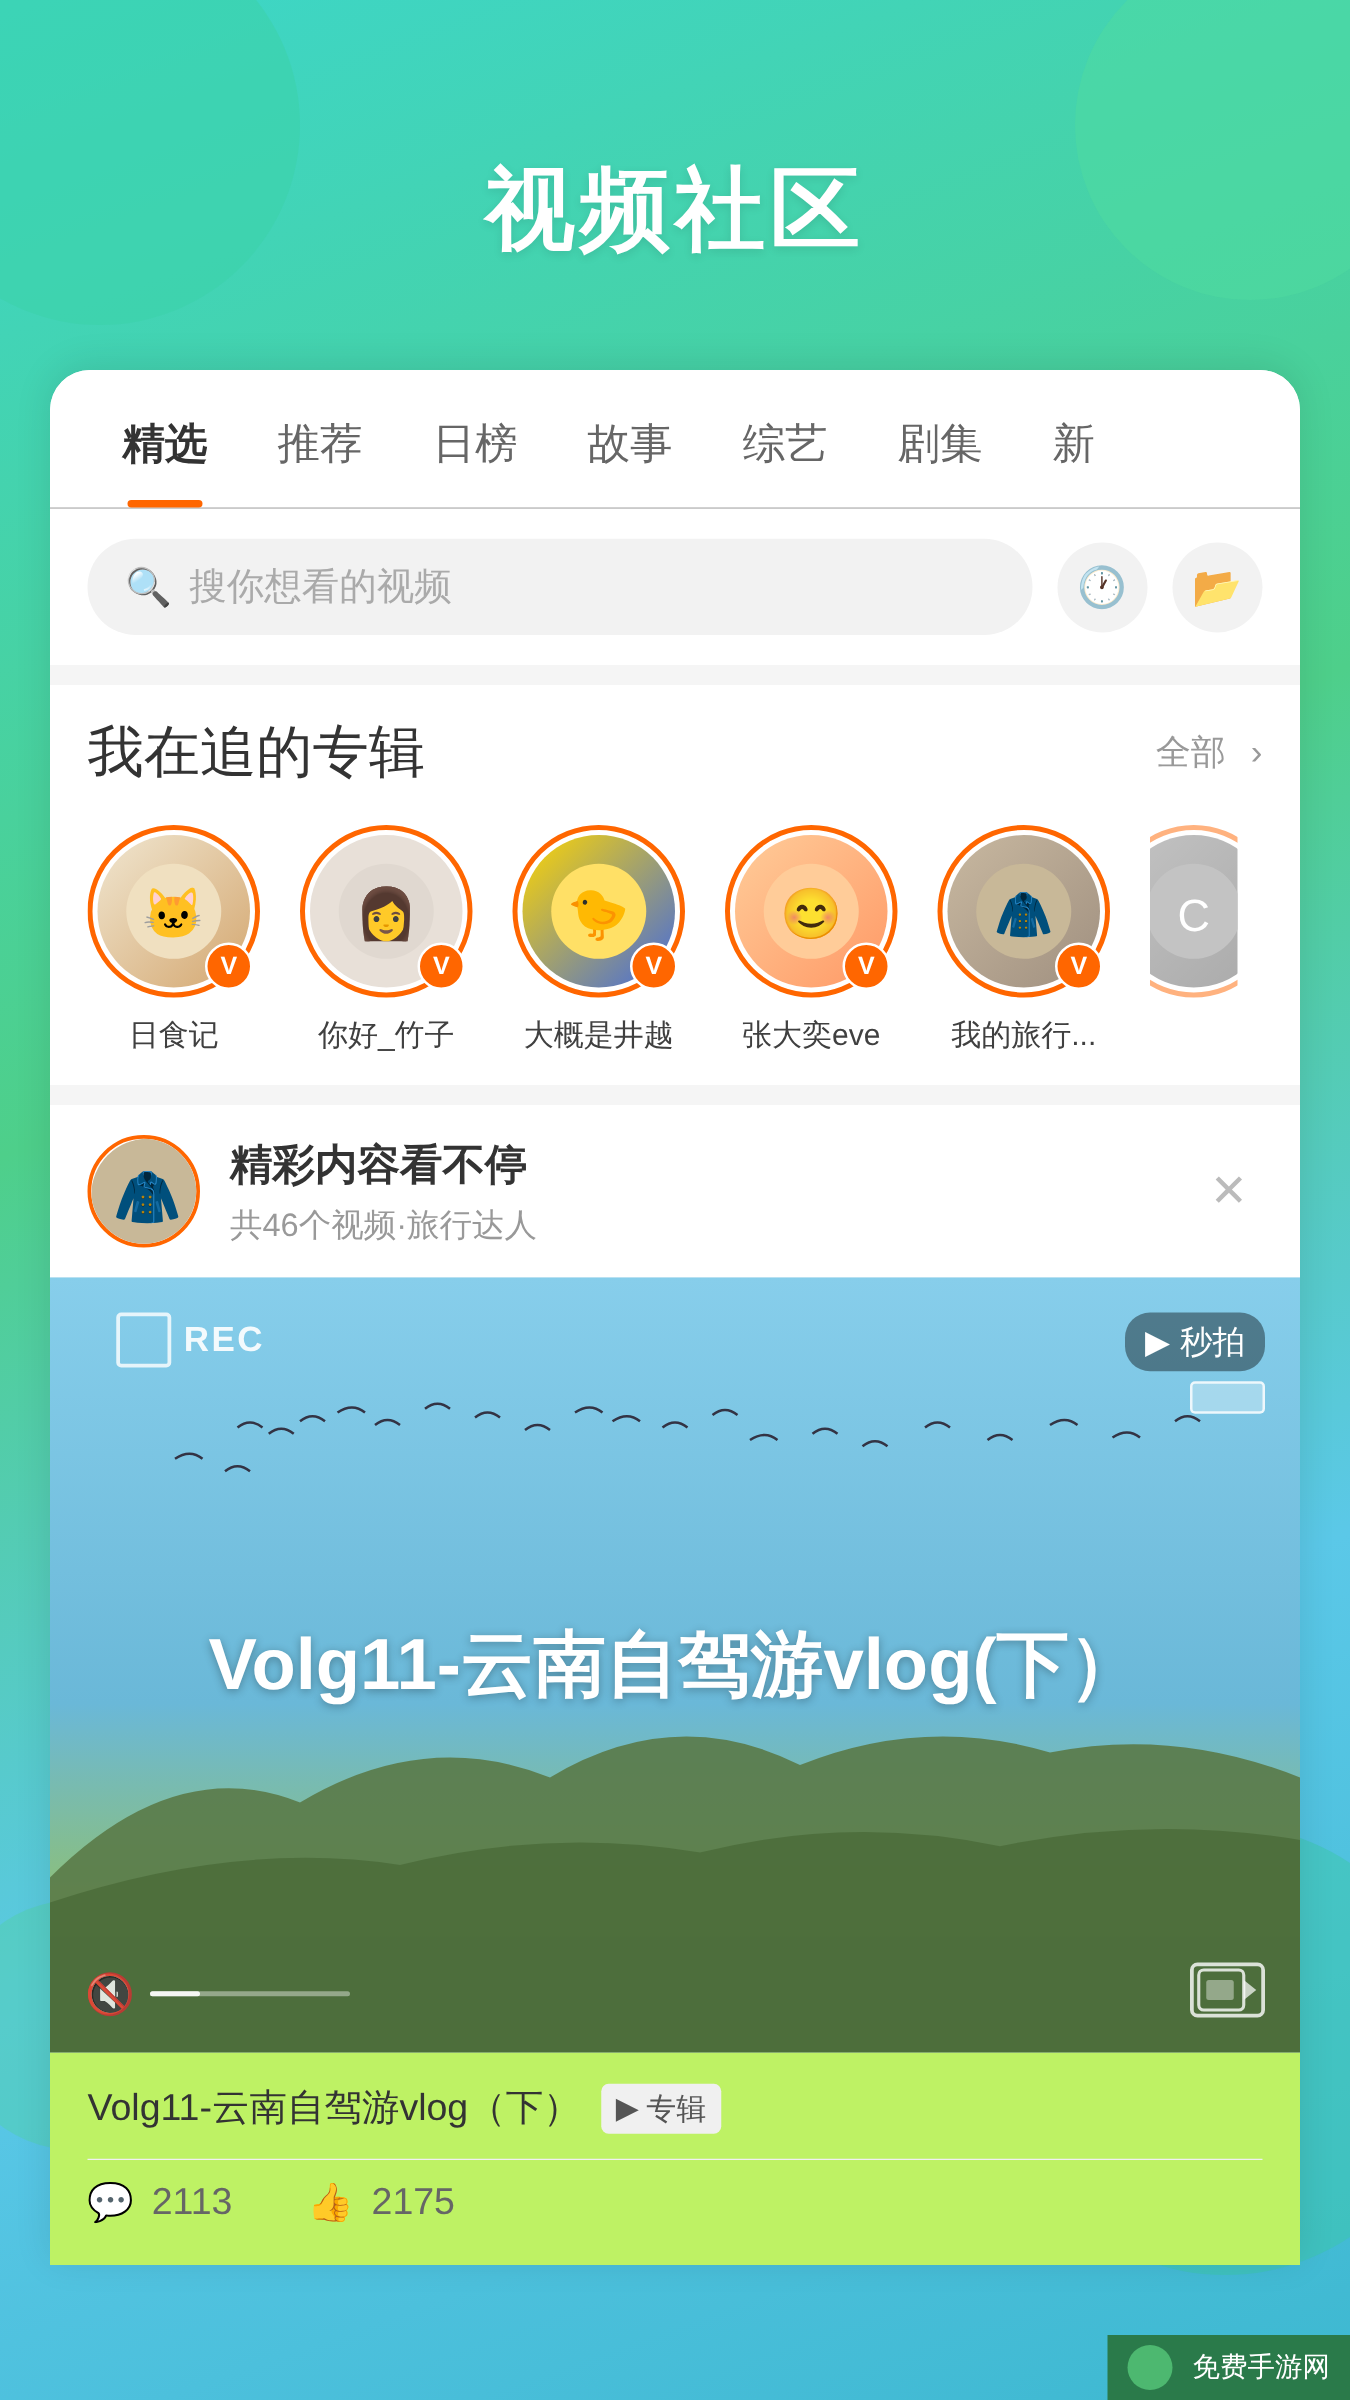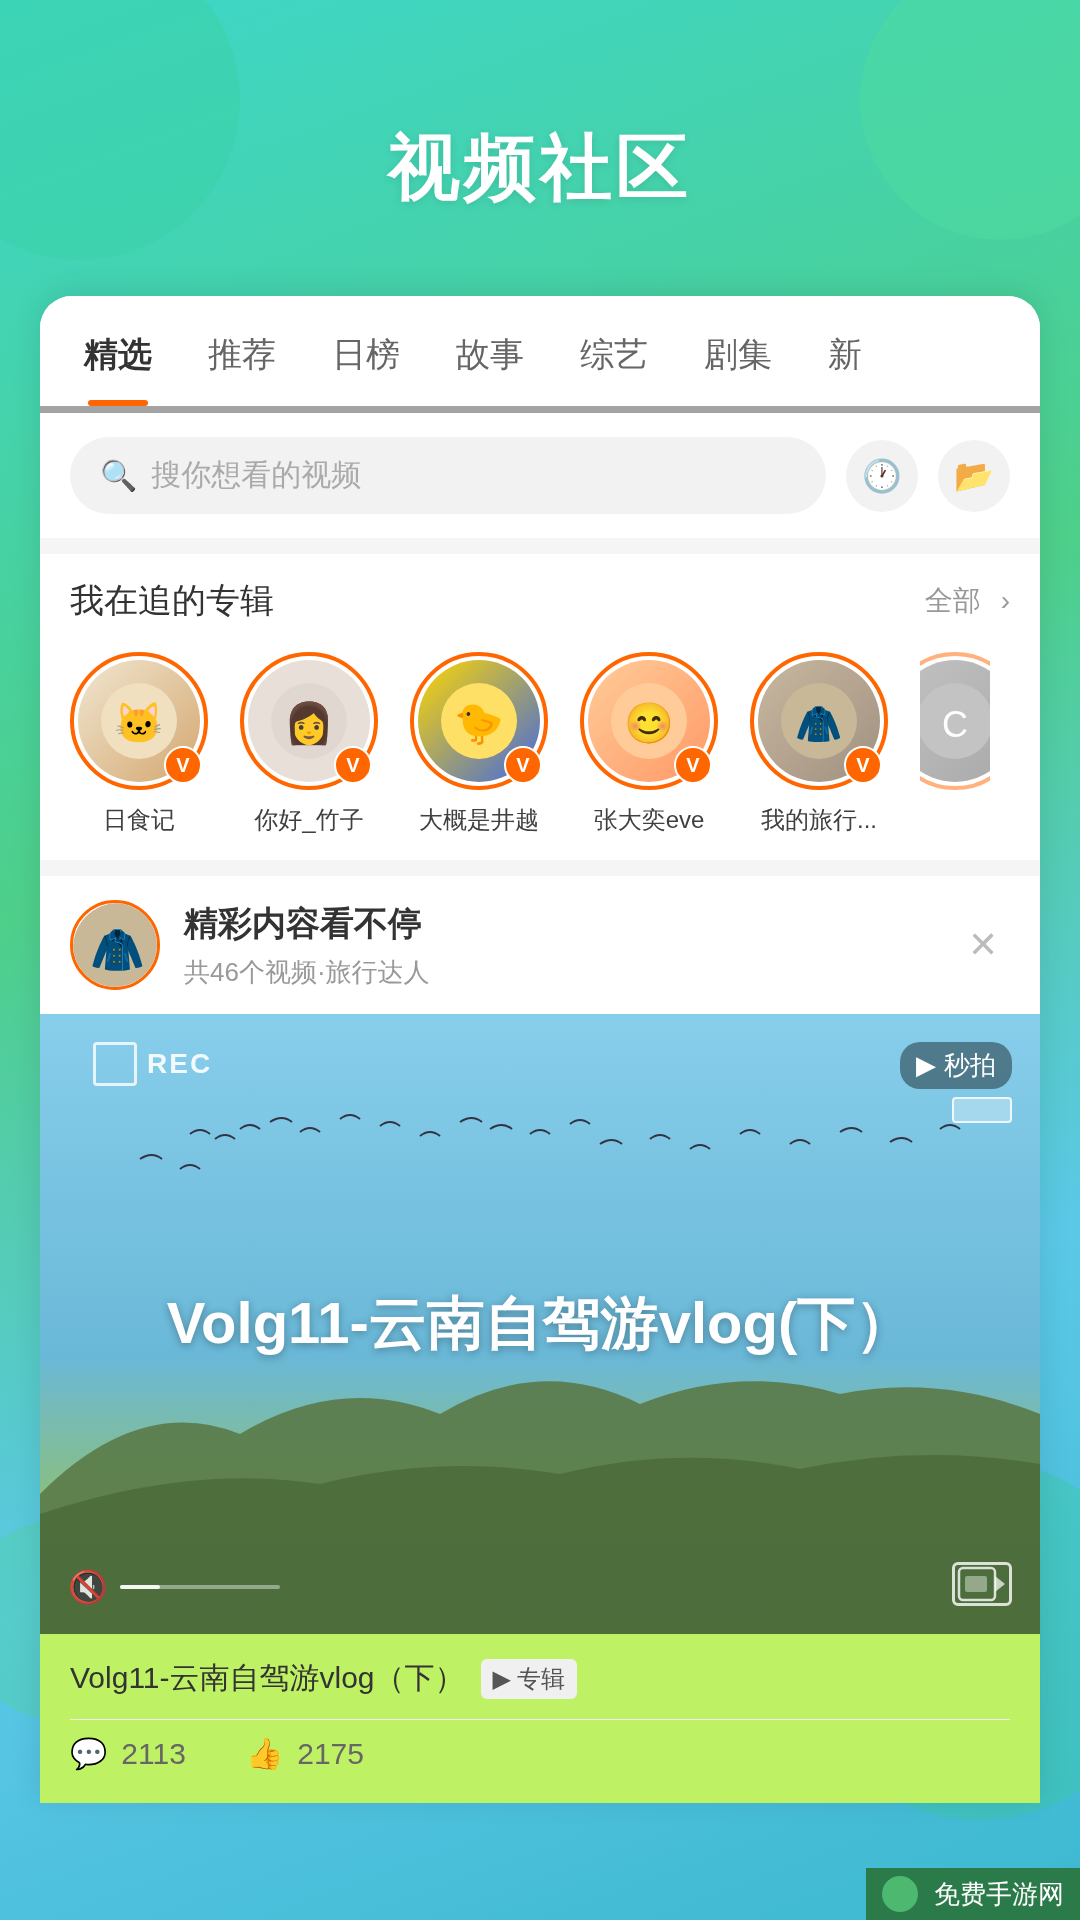--- a/index.html
+++ b/index.html
@@ -83,22 +83,22 @@
       padding: 0;
       overflow: hidden;
       box-shadow: 0 -4px 30px rgba(0,0,0,0.1);
       min-height: 1400px;
     }
 
     
     .tabs {
       display: flex;
       background: #fff;
-      padding: 0 16px;
-      border-bottom: 7px solid #a3a3a3;
+      padding: 0 30px;
+      border-bottom: 1px solid #a3a3a3;
     }
     .tab-item {
       padding: 36px 28px 28px;
       font-size: 34px;
       color: #666;
       cursor: pointer;
       position: relative;
       white-space: nowrap;
     }
     .tab-item.active {
@@ -162,21 +162,21 @@
       margin-top: 16px;
       padding: 24px 30px;
     }
     .section-header {
       display: flex;
       justify-content: space-between;
       align-items: center;
       margin-bottom: 28px;
     }
     .section-title {
-      font-size: 34px;
+      font-size: 45px;
       color: #333;
       font-weight: 500;
     }
     .section-more {
       font-size: 28px;
       color: #999;
       display: flex;
       align-items: center;
       gap: 20px;
     }
@@ -441,21 +441,21 @@
 
     
     .watermark {
       position: absolute;
       bottom: 0;
       right: 0;
       z-index: 10;
       background: #2a7a4a;
       color: #fff;
       padding: 8px 16px;
-      font-size: 26px;
+      font-size: 22px;
       display: flex;
       align-items: center;
       gap: 16px;
     }
     .watermark-logo {
       width: 36px;
       height: 36px;
       background: #4db870;
       border-radius: 50%;
     }

